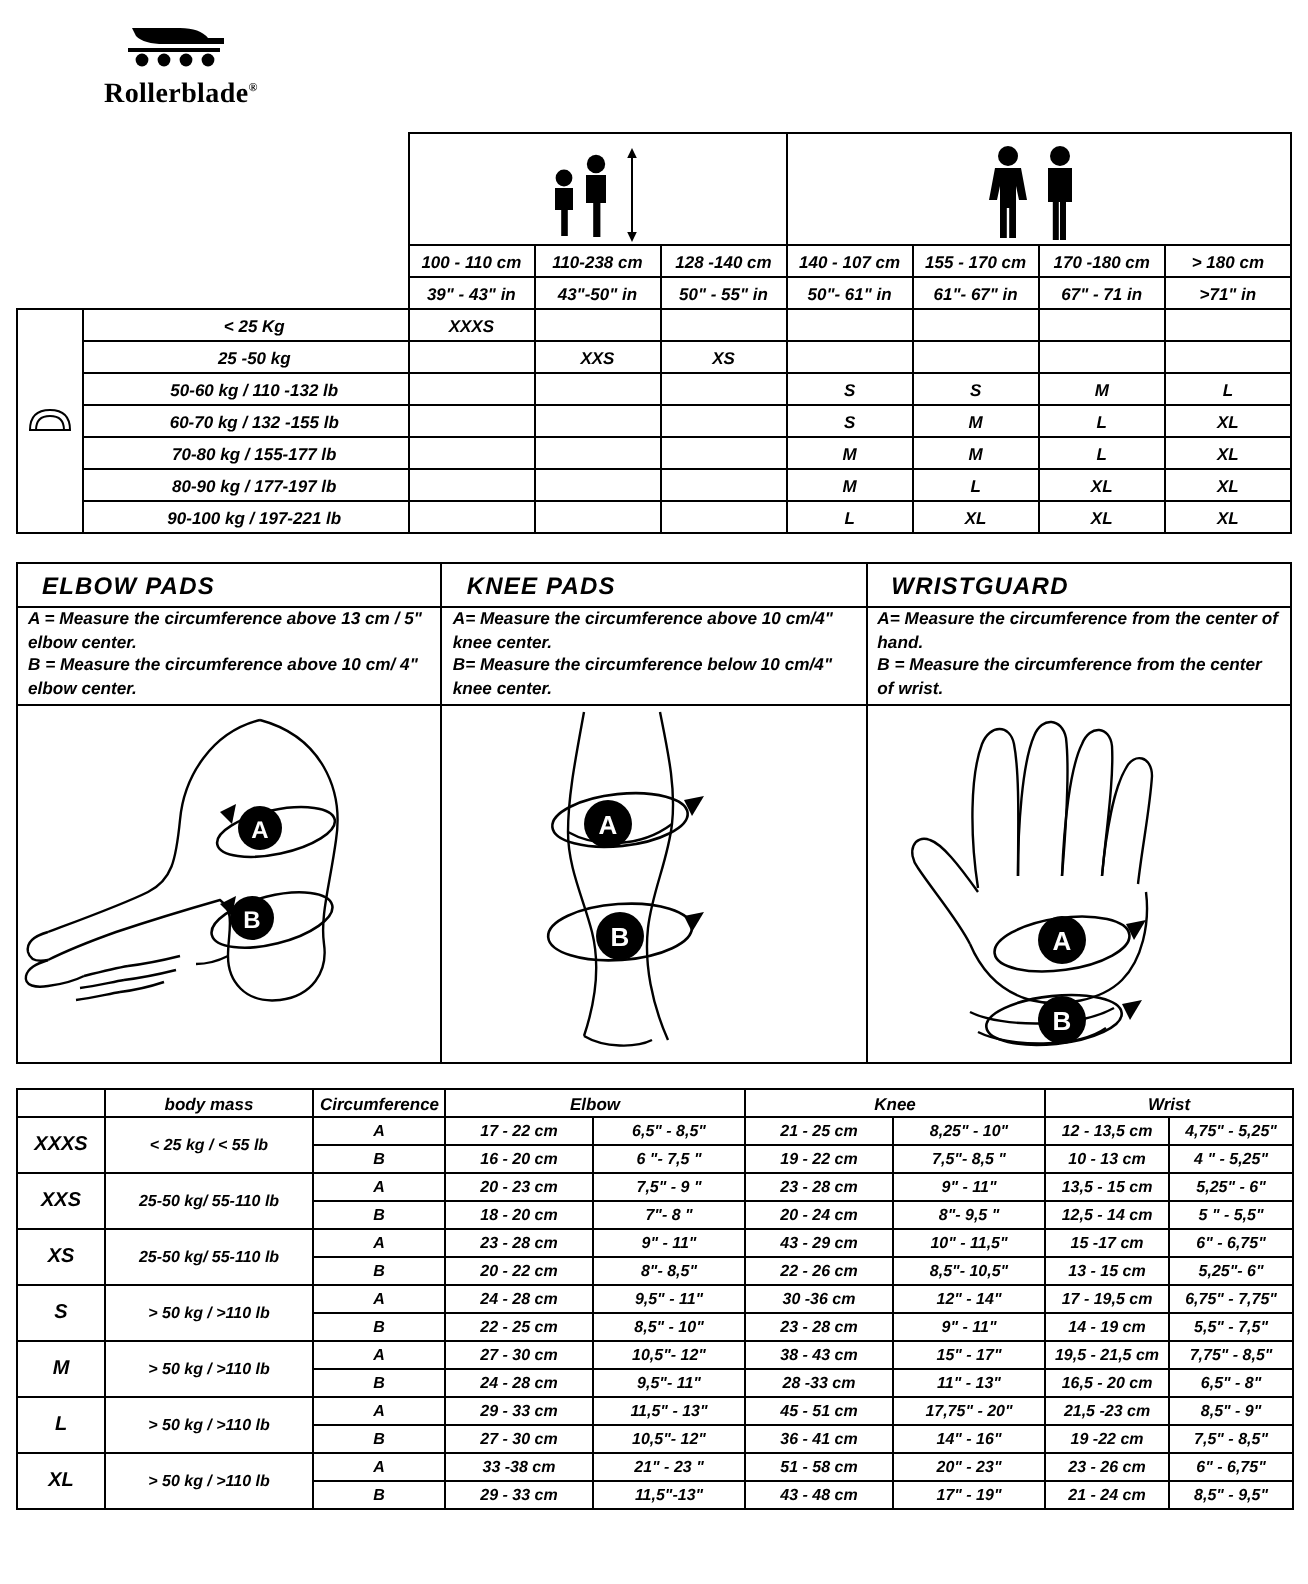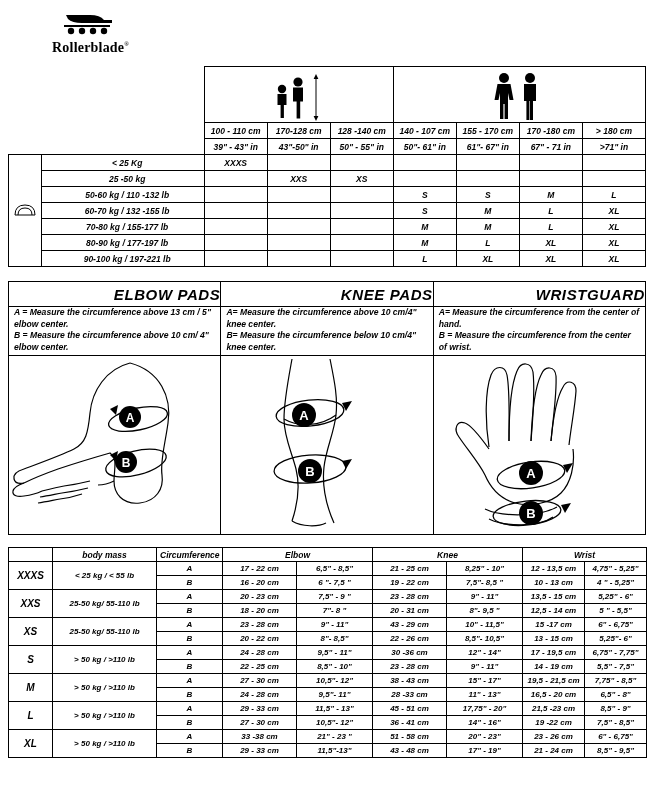--- a/index.html
+++ b/index.html
@@ -74,26 +74,26 @@
     align-items:flex-end;
     justify-content:center;
     gap: 6px;
     height: 52px;
   }
 
   
   .t2 { width: 638px; table-layout: fixed; margin-top: 14px; }
   .t2 td { border:1px solid #000; vertical-align: top; }
   .panel-head {
-    text-align:right;
+    text-align:left;
     font-weight:bold;
     font-style:italic;
-    font-size:15px;
+    font-size:12px;
     letter-spacing:0.6px;
-    padding: 4px 0 3px 0;
+    padding: 4px 0 3px 12px;
   }
   .panel-text {
     font-size: 8.6px;
     font-style: italic;
     font-weight: bold;
     line-height: 1.35;
     padding: 0 5px 2px 5px;
     min-height: 56px;
   }
   .panel-art { height: 178px; position: relative; }
@@ -177,21 +177,21 @@
               <circle cx="46" cy="7" r="5" fill="#000"></circle>
               <path d="M40 13 h12 v17 h-3 v19 h-3 v-19 h-0.6 v19 h-3 v-19 h-2.4 z" fill="#000"></path>
             </svg>
           </div>
         </td>
       </tr>
       <tr>
         <td class="noborder"></td>
           <td class="noborder"></td>
         <td>100 - 110 cm</td>
-        <td>170-128 cm</td>
+        <td>110-238 cm</td>
         <td>128 -140 cm</td>
         <td>140 - 107 cm</td>
         <td>155 - 170 cm</td>
         <td>170 -180 cm</td>
         <td>&gt; 180 cm</td>
       </tr>
       <tr>
         <td class="noborder"></td>
           <td class="noborder"></td>
         <td>39" - 43"  in</td>
@@ -434,21 +434,21 @@
         <td>7,5" - 9 "</td>
         <td>23 - 28 cm</td>
         <td>9" - 11"</td>
         <td>13,5 - 15 cm</td>
         <td>5,25" - 6"</td>
       </tr>
       <tr>
         <td>B</td>
         <td>18 - 20 cm</td>
         <td>7"- 8 "</td>
-        <td>20 - 31 cm</td>
+        <td>20 - 24 cm</td>
         <td>8"- 9,5 "</td>
         <td>12,5 - 14 cm</td>
         <td>5 " -  5,5"</td>
       </tr>
 
       <tr>
         <td class="sz" rowspan="2">XS</td>
         <td rowspan="2">25-50 kg/ 55-110 lb</td>
         <td>A</td>
         <td>23 - 28 cm</td>

